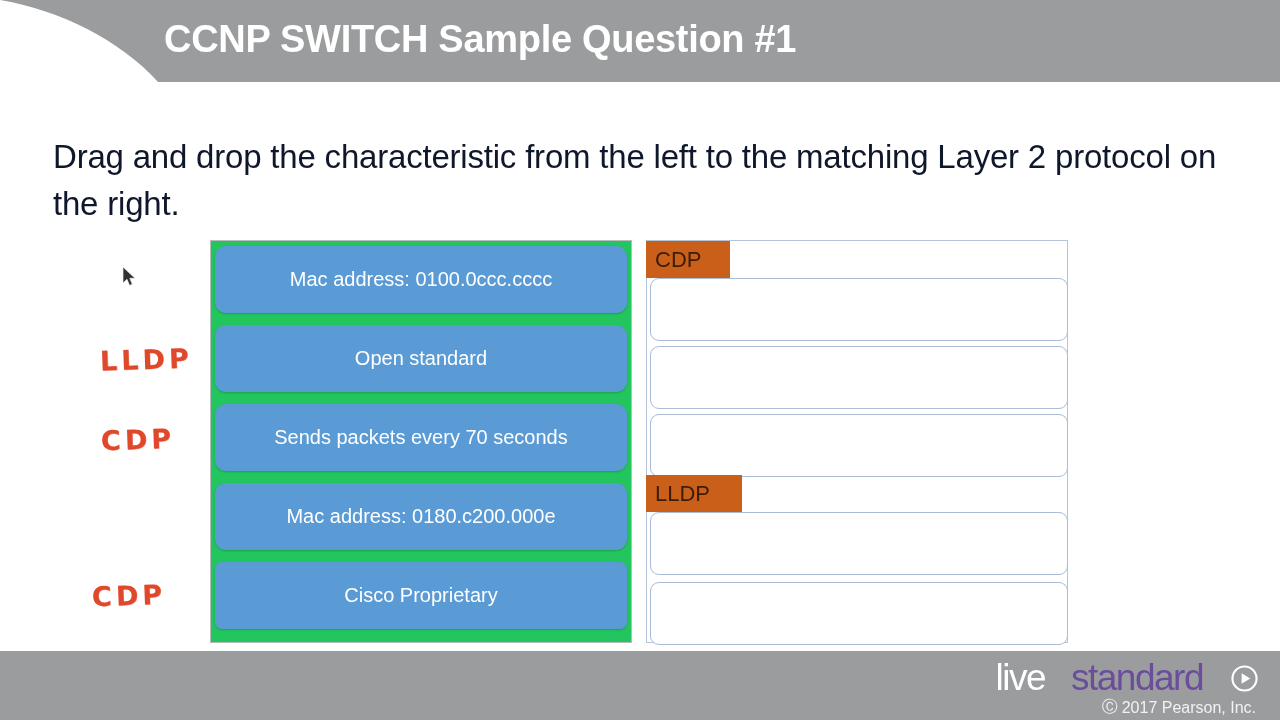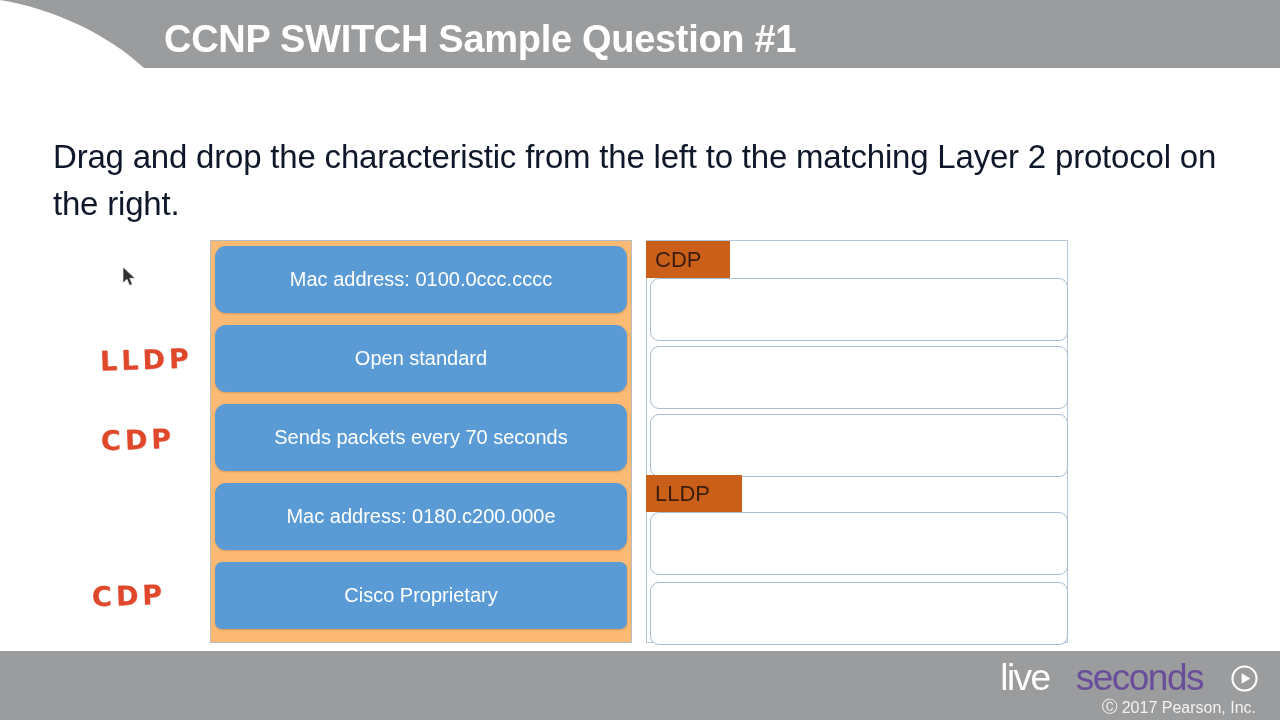--- a/index.html
+++ b/index.html
@@ -13,21 +13,21 @@
     position: relative;
     overflow: hidden;
     font-family: "Liberation Sans", sans-serif;
   }
 
   
   .header-band {
     position: absolute;
     left: 0; top: 0;
     width: 1280px;
-    height: 68px;
+    height: 82px;
     background: #9a9c9e;
     overflow: hidden;
   }
   .header-swoosh {
     position: absolute;
     left: 0; top: 0;
     width: 230px;
     height: 82px;
   }
   .header-title {
@@ -55,21 +55,21 @@
 
   
   .source-panel {
     position: absolute;
     left: 210px;
     top: 240px;
     width: 422px;
     height: 403px;
     box-sizing: border-box;
     border: 1px solid #b9bcbf;
-    background: #fdba74;
+    background: #22c55e;
     padding: 5px 4px;
   }
   .drag-item {
     position: relative;
     height: 67px;
     margin-bottom: 12px;
     border-radius: 11px;
     background: #5b9bd5;
     color: #ffffff;
     display: flex;
@@ -242,21 +242,21 @@
 <div class="ink-note ink-1">CDP</div>
 <div class="ink-note ink-2">CDP</div>
 
 <svg class="cursor" viewBox="0 0 16 22">
   <path d="M1 1 L1 17 L5 13.3 L7.6 19.4 L10.3 18.2 L7.8 12.3 L13 12.3 Z" fill="#303030" stroke="#f0f0f0" stroke-width="0.7"></path>
 </svg>
 
 <div class="footer-band"></div>
 <div class="brand">
   <span class="brand-live">live</span>
-  <span class="brand-lessons">seconds</span>
+  <span class="brand-lessons">standard</span>
   <svg class="brand-play" viewBox="0 0 28 28">
     <circle cx="14" cy="14" r="12.5" fill="none" stroke="#ffffff" stroke-width="2.2"></circle>
     <path d="M11 8.5 L20 14 L11 19.5 Z" fill="#ffffff"></path>
   </svg>
 </div>
 <div class="copyright">
   <span>Ⓒ</span>
   <span>2017 Pearson, Inc.</span>
 </div>
 

